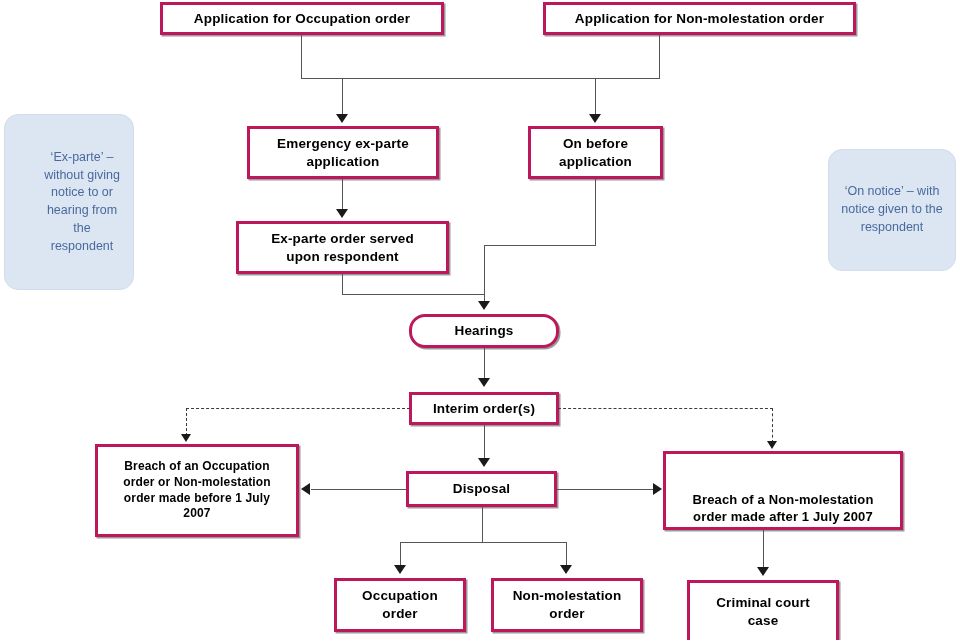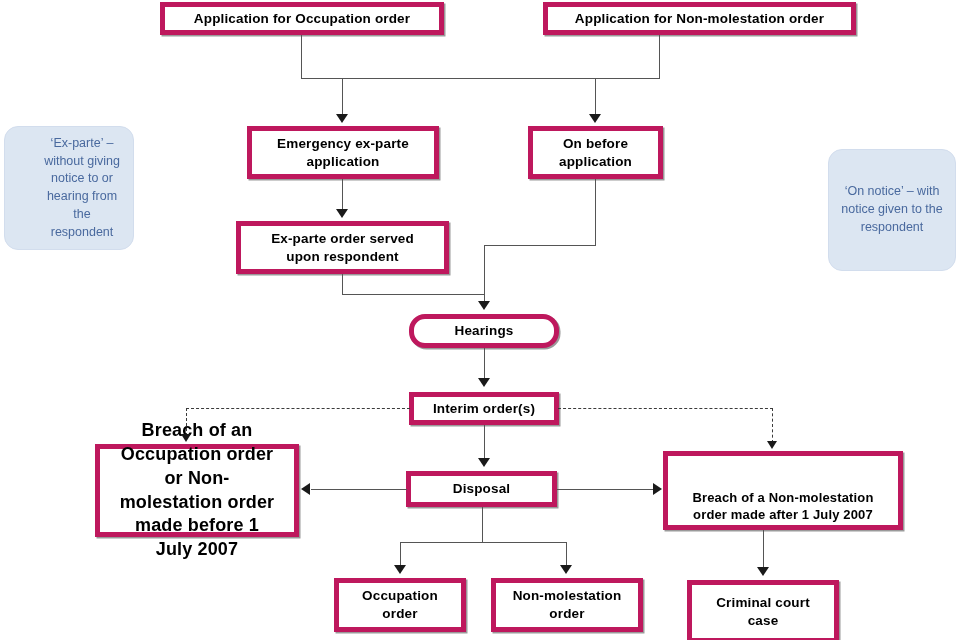--- a/index.html
+++ b/index.html
@@ -16,21 +16,21 @@
     width: 960px;
     height: 640px;
     background: #ffffff;
     overflow: hidden;
   }
   
   .node {
     position: absolute;
     box-sizing: border-box;
     background: #ffffff;
-    border: 5px solid #be185d;
+    border: 3px solid #be185d;
     box-shadow: 1.5px 1.5px 0 0 #9a9a9a;
     display: flex;
     align-items: center;
     justify-content: center;
     text-align: center;
     color: #000000;
     font-weight: bold;
     font-size: 13.5px;
     line-height: 1.32;
     letter-spacing: 0.15px;
@@ -128,21 +128,21 @@
   </div>
 
   <div class="node" style="left:409px; top:314px; width:150px; height:34px;border-radius:16px;">
     <span class="txt">Hearings</span>
   </div>
 
   <div class="node" style="left:409px; top:392px; width:150px; height:33px;">
     <span class="txt">Interim order(s)</span>
   </div>
 
-  <div class="node" style="left:95px; top:444px; width:204px; height:93px; font-size:18px;">
+  <div class="node" style="left:95px; top:444px; width:204px; height:93px; font-size:12px;">
     <span class="txt">Breach of an Occupation order or Non-molestation order made before 1 July 2007</span>
   </div>
 
   <div class="node" style="left:406px; top:471px; width:151px; height:36px;">
     <span class="txt">Disposal</span>
   </div>
 
   <div class="node" style="left:663px; top:451px; width:240px; height:79px; font-size:13px;align-items:flex-end;">
     <span class="txt">Breach of a Non-molestation order made after 1 July 2007</span>
   </div>
@@ -152,21 +152,21 @@
   </div>
 
   <div class="node" style="left:491px; top:578px; width:152px; height:54px;">
     <span class="txt">Non-molestation order</span>
   </div>
 
   <div class="node" style="left:687px; top:580px; width:152px; height:63px;">
     <span class="txt">Criminal court case</span>
   </div>
 
-  <div class="note" style="left:4px; top:126px; width:130px; height:124px;padding-left:36px;">
+  <div class="note" style="left:4px; top:114px; width:130px; height:176px;padding-left:36px;">
     <span class="txt">‘Ex-parte’ – without giving notice to or hearing from the respondent</span>
   </div>
 
   <div class="note" style="left:828px; top:149px; width:128px; height:122px;justify-content:flex-end;">
     <span class="txt">‘On notice’ – with notice given to the respondent</span>
   </div>
 
   <div class="ln lnv" style="left:301px; top:35px; height:44px;"></div>
 
   <div class="ln lnv" style="left:659px; top:35px; height:44px;"></div>

